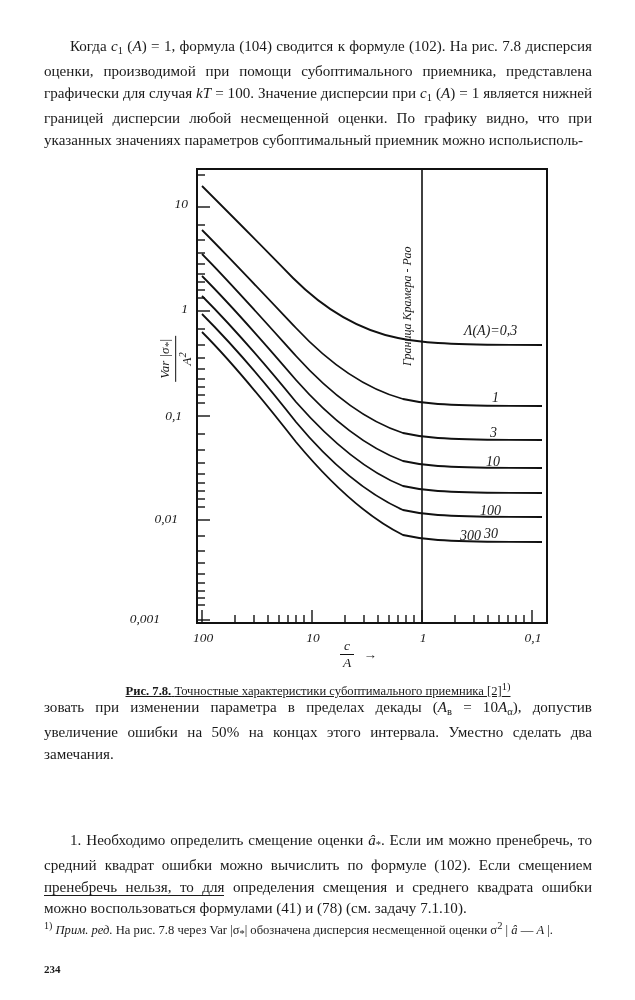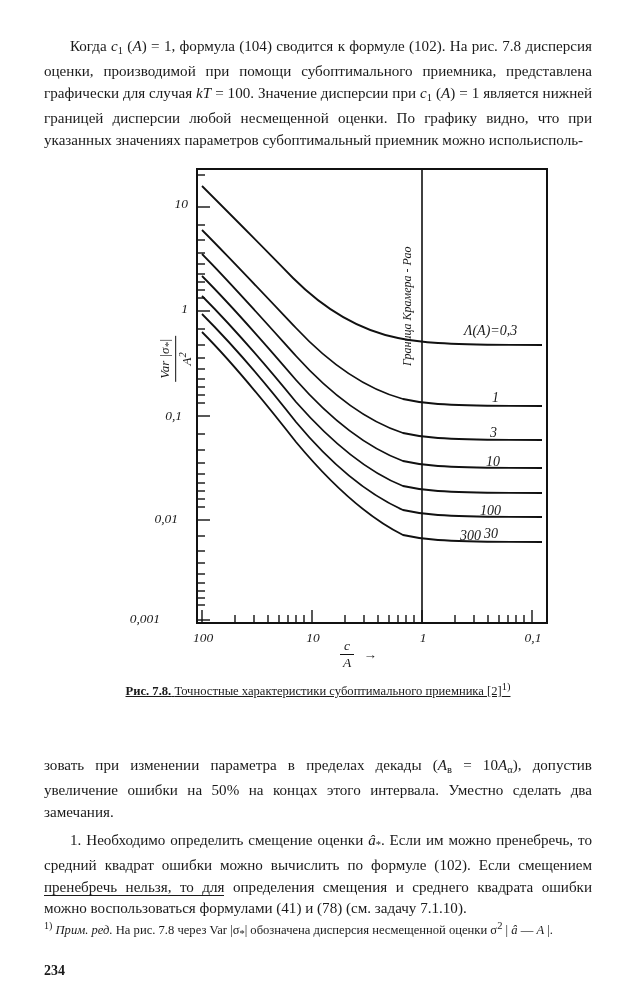--- a/index.html
+++ b/index.html
@@ -27,21 +27,21 @@
     width: 548px;
     font-size: 15.1px;
     line-height: 21.5px;
     text-align: justify;
   }
   .textblock p {
     margin: 0;
   }
   .indent { text-indent: 26px; }
   .para1 { top: 36px; }
-  .para2 { top: 755px; }
+  .para2 { top: 697px; }
   .para3 { top: 830px; }
   .sub { font-size: 10.5px; vertical-align: -0.28em; }
   .sup { font-size: 10.5px; vertical-align: 0.45em; }
 
   
   .figure {
     position: absolute;
     left: 44px;
     top: 168px;
     width: 548px;
@@ -167,21 +167,21 @@
     width: 548px;
     font-size: 12.6px;
     line-height: 16px;
     text-align: justify;
   }
   .footnote .fnum { font-size: 10px; vertical-align: 0.5em; }
   .pagenum {
     position: absolute;
     left: 44px;
     top: 963px;
-    font-size: 14px;
+    font-size: 11px;
     font-weight: bold;
   }
 </style>
 </head>
 <body>
 
 <div class="page">
 
   <div class="textblock para1">
     <p class="indent">Когда <i>c</i><span class="sub">1</span> (<i>A</i>) = 1, формула (104) сводится к формуле (102). На рис. 7.8 дисперсия оценки, производимой при помощи субоптимального приемника, представлена графически для случая <i>kT</i> = 100. Значение дисперсии при <i>c</i><span class="sub">1</span> (<i>A</i>) = 1 является нижней границей дисперсии любой несмещенной оценки. По графику видно, что при указанных значениях параметров субоптимальный приемник можно испольисполь-</p>

